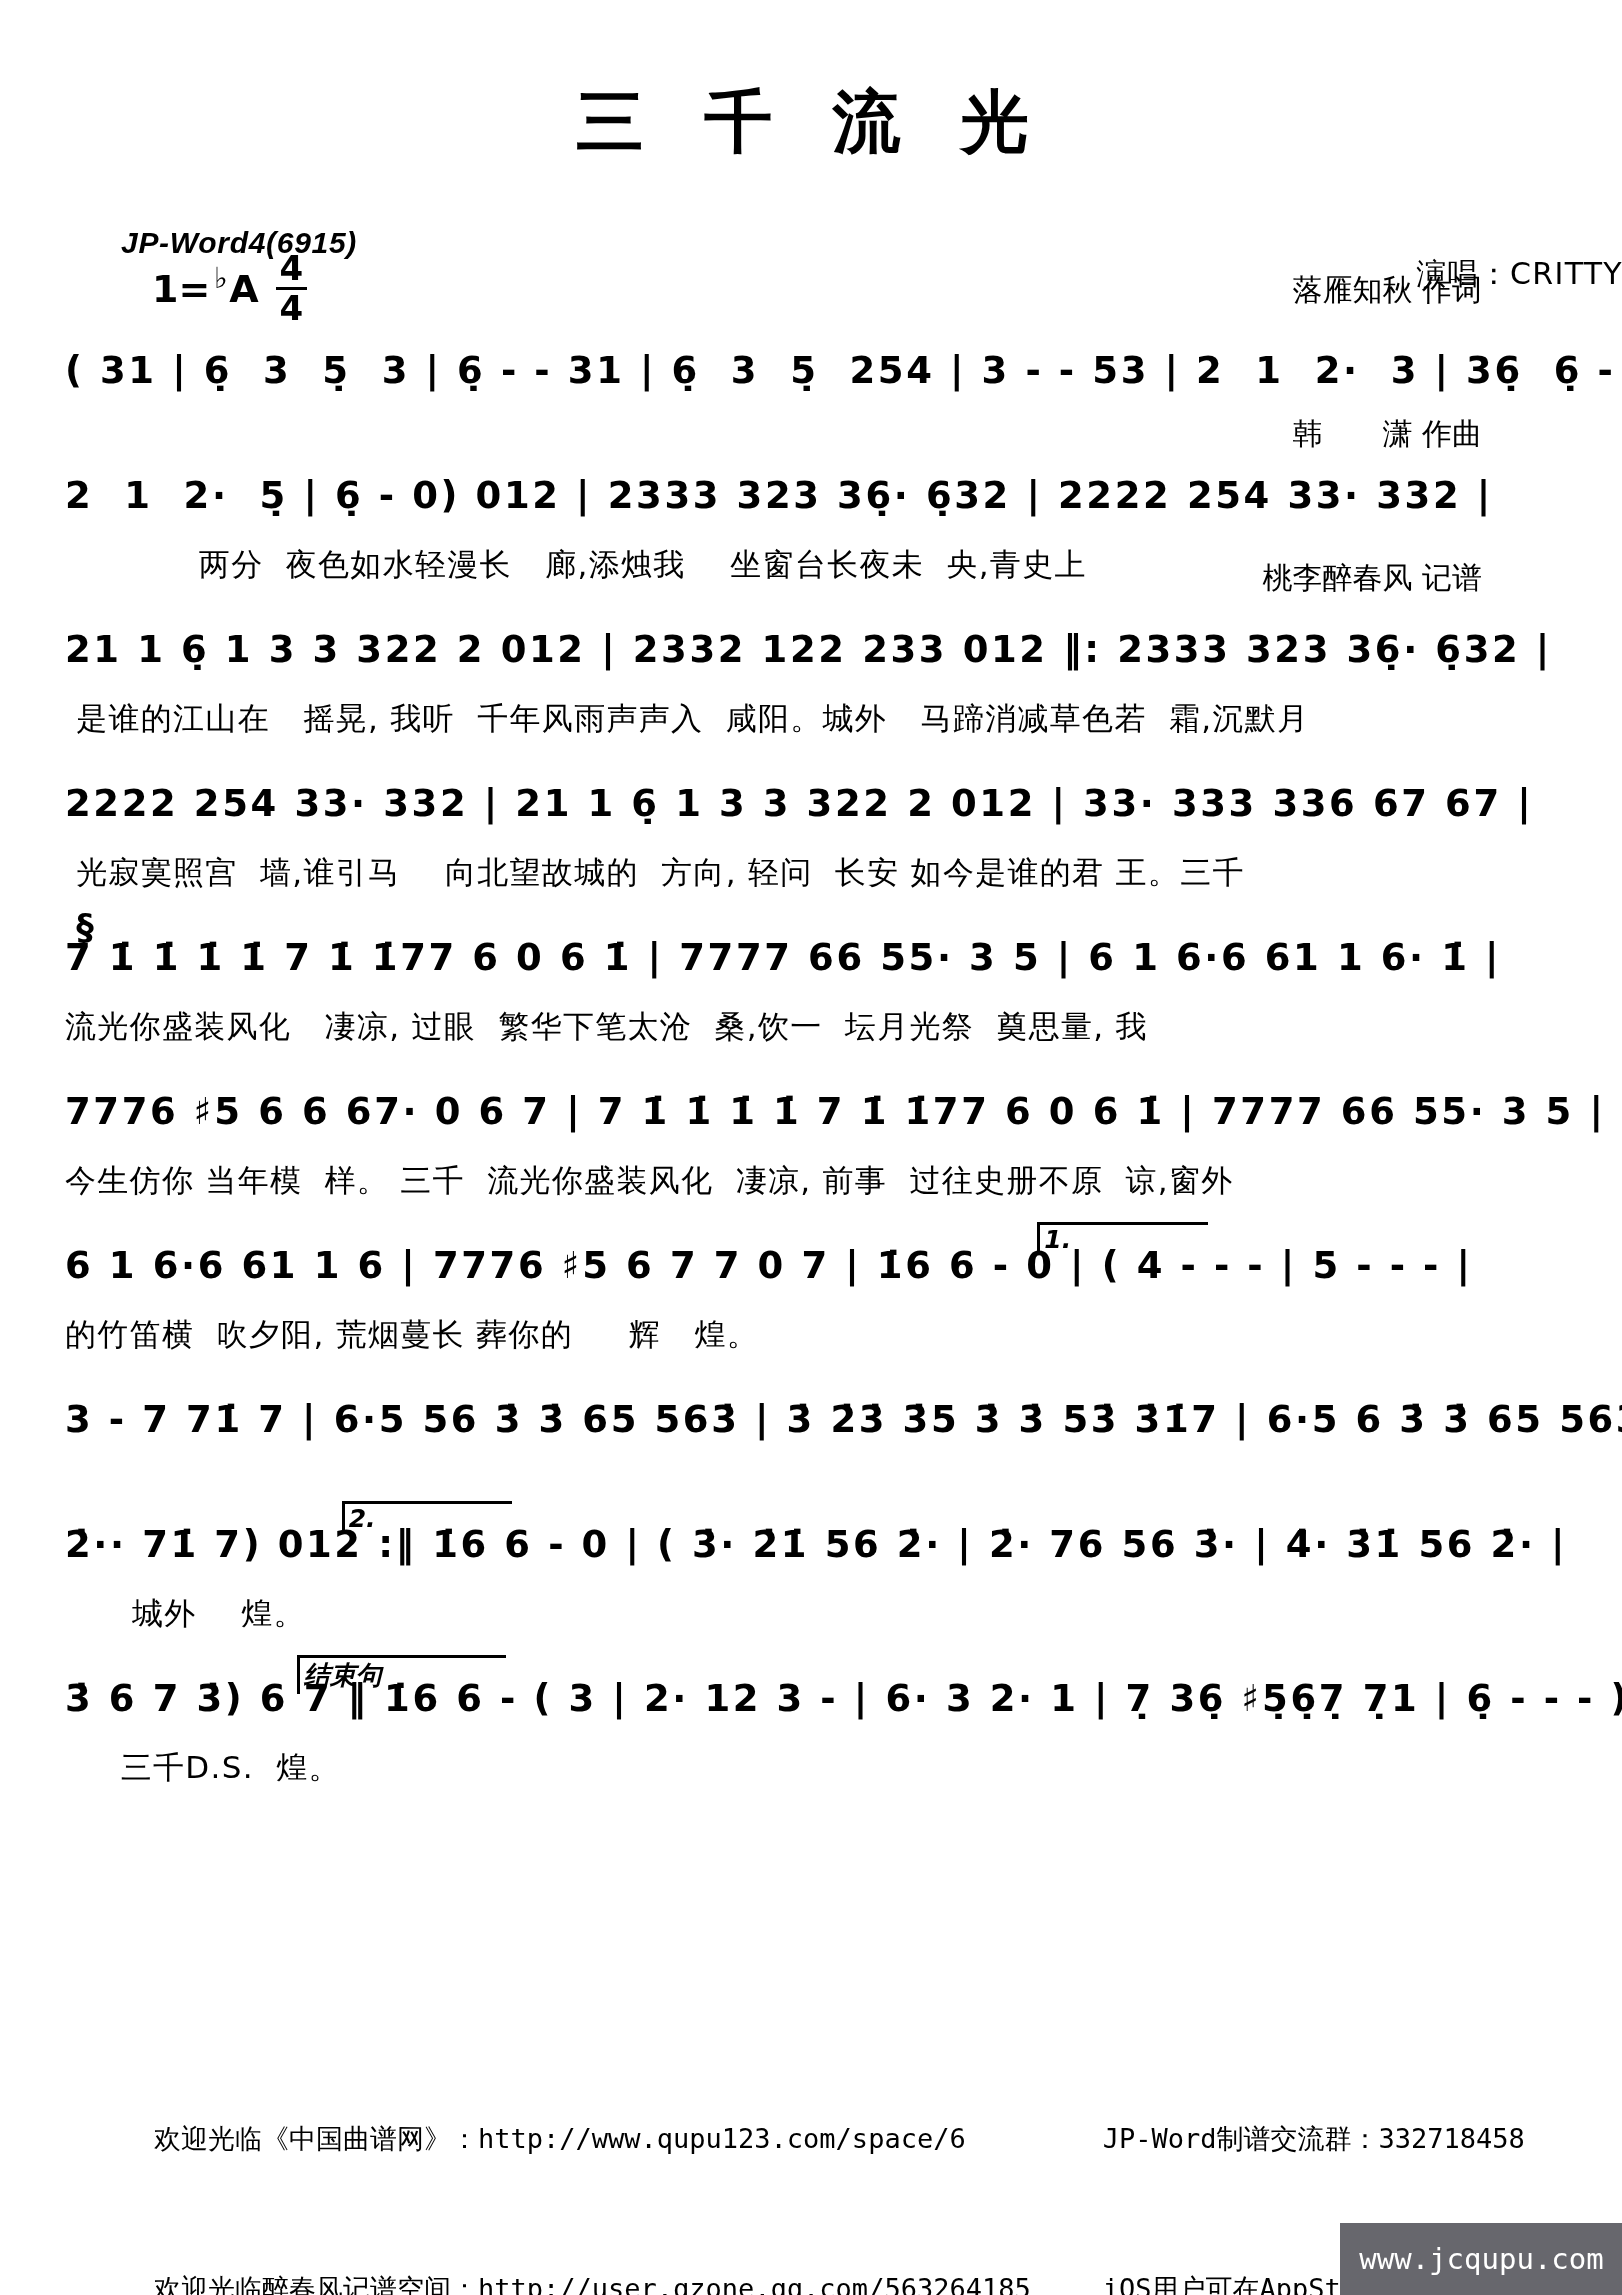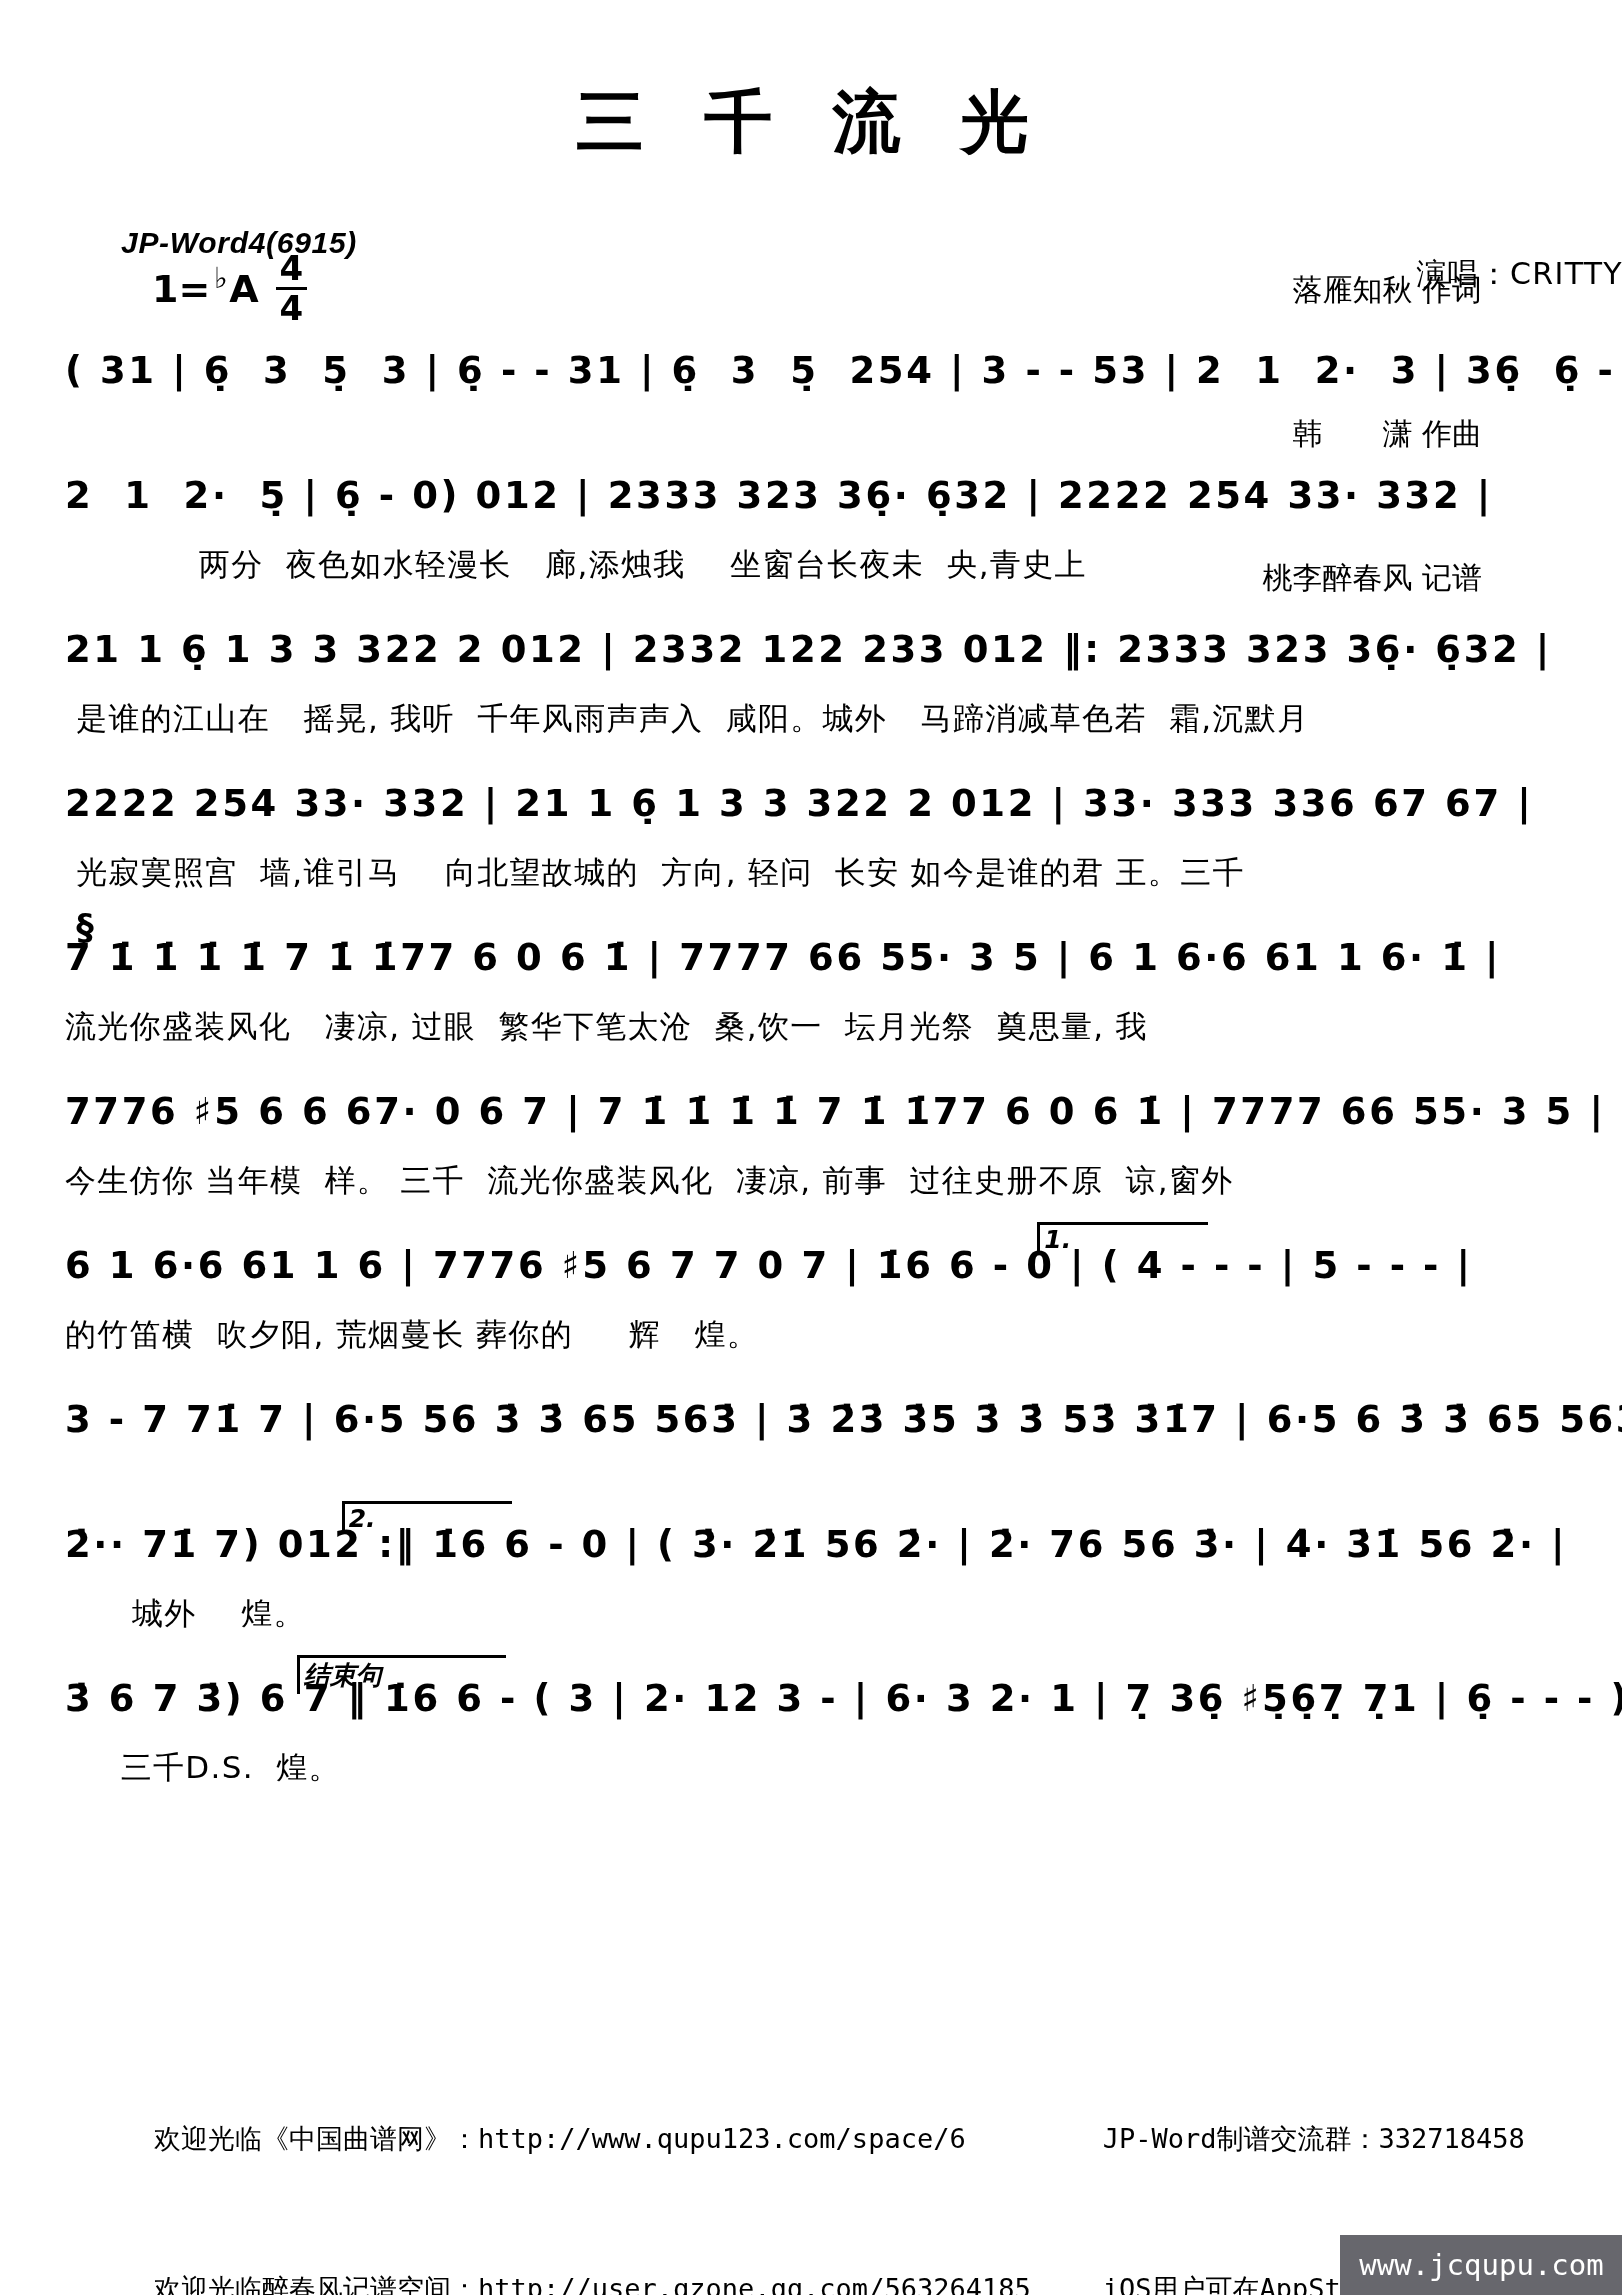--- a/index.html
+++ b/index.html
@@ -68,21 +68,21 @@
   .mk-end{left:15.5%;}
 
   .footer{
     position:absolute;left:154px;top:2014px;right:79px;
     display:flex;justify-content:flex-start;gap:72px;
     font:400 27px "DejaVu Sans Mono",monospace;
     line-height:50px;white-space:pre;
   }
   .watermark{
     position:absolute;right:0;bottom:0;
-    width:283px;height:60px;
+    width:283px;height:72px;
     display:flex;align-items:center;justify-content:center;
     font:400 29px "DejaVu Sans Mono",monospace;
   }
 </style>
 </head>
 <body style="background: rgb(255, 255, 255); color: rgb(0, 0, 0);">
 
 <div class="software-tag">JP-Word4(6915)</div>
 
 <div class="title">三 千 流 光</div>

